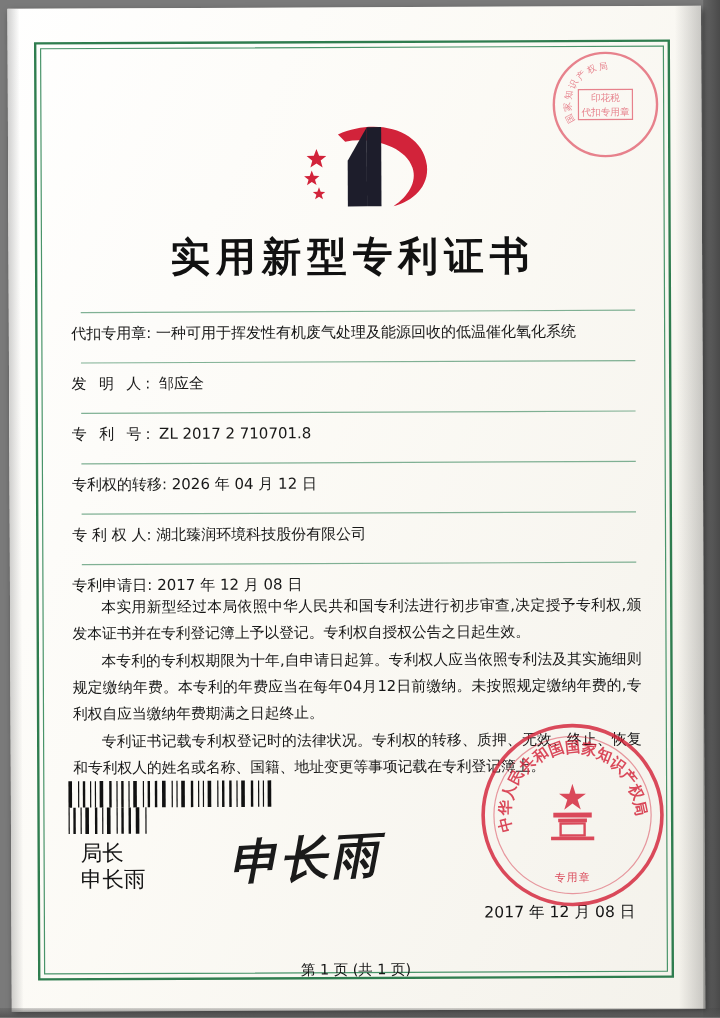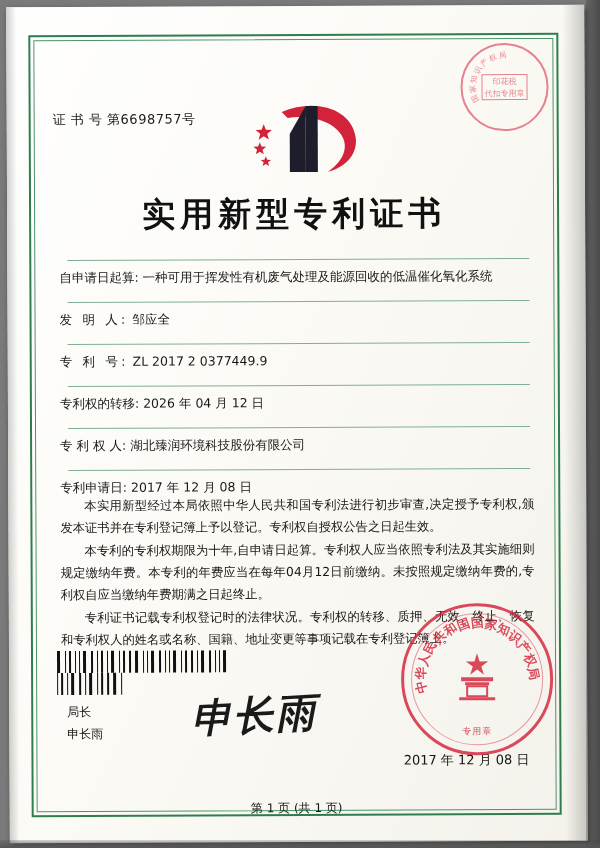--- a/index.html
+++ b/index.html
@@ -182,21 +182,21 @@
     height: 22px;
     margin-right: 1px;
     vertical-align: top;
   }
 
   
   .sig-label {
     position: absolute;
     left: 14px;
     top: 648px;
-    font-size: 12px;
+    font-size: 18px;
     line-height: 22px;
     color: #151515;
   }
   .sig-script {
     position: absolute;
     left: 138px;
     top: 636px;
     font-size: 40px;
     font-family: "DejaVu Serif", serif;
     font-style: italic;
@@ -357,21 +357,20 @@
         <span style="transform:rotate(-64deg) translate(0,-36px)">识</span>
         <span style="transform:rotate(-46deg) translate(0,-36px)">产</span>
         <span style="transform:rotate(-28deg) translate(0,-36px)">权</span>
         <span style="transform:rotate(-10deg) translate(0,-36px)">局</span>
       </div>
       <div class="inner-box">印花税<br>代扣专用章</div>
     </div>
 
     <div class="content">
 
-      <div class="cert-no">证 书 号 第6698757号</div>
 
       <div class="logo">
         <svg width="120" height="86" viewBox="0 0 120 86">
 
           <path d="M38 18 C 70 4, 108 14, 112 44 C 114 62, 100 74, 84 78 C 96 70, 104 58, 100 46 C 94 28, 66 20, 44 24 Z" fill="#d2233a"></path>
 
           <path d="M62 12 L 74 12 L 74 78 L 62 78 Z" fill="#1d1d2b"></path>
           <path d="M46 40 L 62 12 L 62 78 L 46 78 Z" fill="#1d1d2b"></path>
 
           <g fill="#d2233a">
@@ -382,34 +381,34 @@
         </svg>
       </div>
 
       <div class="title">实用新型专利证书</div>
 
       <div class="fields">
 
         <div class="rule" style="top:-8px;"></div>
 
         <div class="field-row">
-          <span class="field-label">自申请日起算:</span>
+          <span class="field-label">代扣专用章:</span>
           <span class="field-value">一种可用于挥发性有机废气处理及能源回收的低温催化氧化系统</span>
         </div>
         <div class="rule" style="top:34px;"></div>
 
         <div class="field-row">
           <span class="field-label spread">发 明 人:</span>
           <span class="field-value">邹应全</span>
         </div>
         <div class="rule" style="top:76px;"></div>
 
         <div class="field-row">
           <span class="field-label spread">专 利 号:</span>
-          <span class="field-value">ZL 2017 2 0377449.9</span>
+          <span class="field-value">ZL 2017 2 710701.8</span>
         </div>
         <div class="rule" style="top:118px;"></div>
 
         <div class="field-row">
           <span class="field-label">专利权的转移:</span>
           <span class="field-value">2026 年 04 月 12 日</span>
         </div>
         <div class="rule" style="top:160px;"></div>
 
         <div class="field-row">

